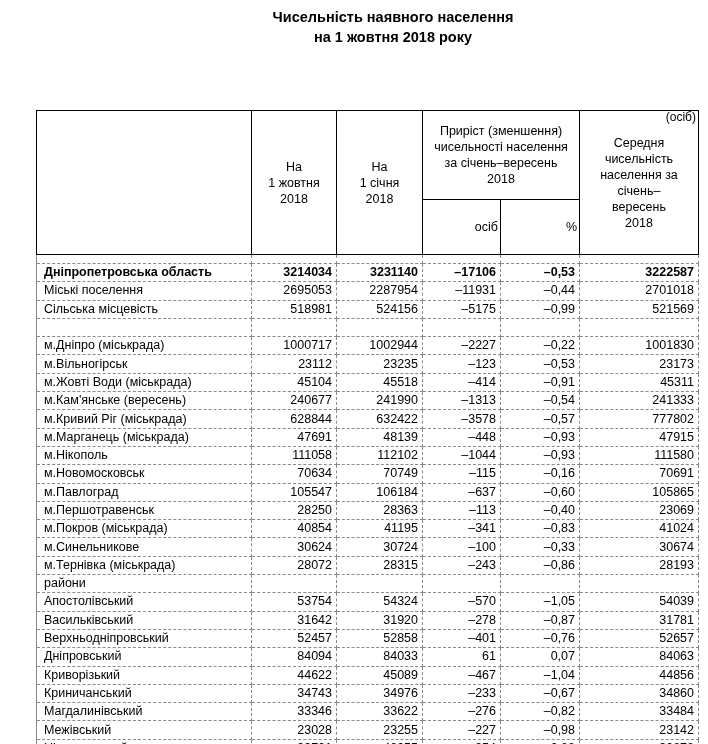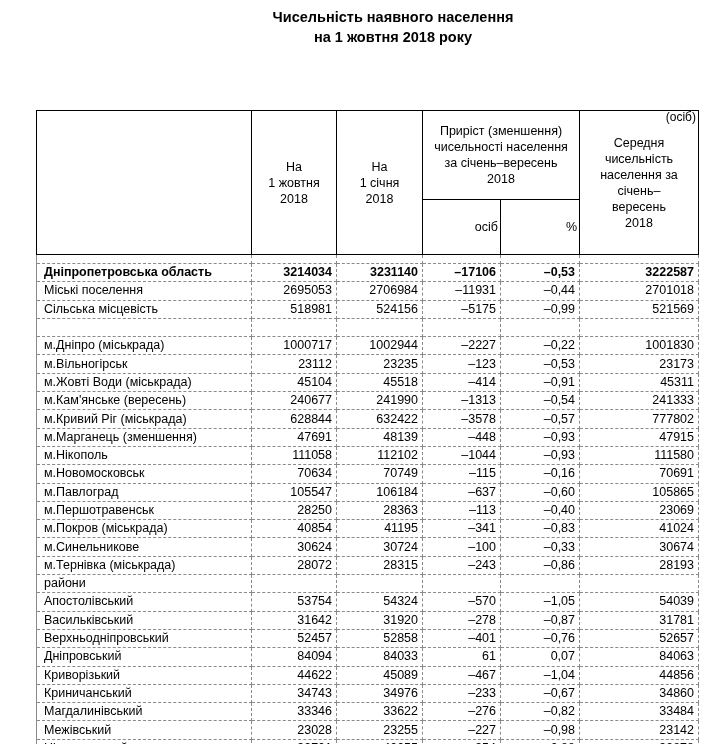--- a/index.html
+++ b/index.html
@@ -108,21 +108,21 @@
         <td class="name">Дніпропетровська область</td>
         <td class="num">3214034</td>
         <td class="num">3231140</td>
         <td class="num">–17106</td>
         <td class="num">–0,53</td>
         <td class="num">3222587</td>
       </tr>
       <tr>
         <td class="name">Міські поселення</td>
         <td class="num">2695053</td>
-        <td class="num">2706984</td>
+        <td class="num">2287954</td>
         <td class="num">–11931</td>
         <td class="num">–0,44</td>
         <td class="num">2701018</td>
       </tr>
       <tr>
         <td class="name">Сільська місцевість</td>
         <td class="num">518981</td>
         <td class="num">524156</td>
         <td class="num">–5175</td>
         <td class="num">–0,99</td>
@@ -170,21 +170,21 @@
       </tr>
       <tr>
         <td class="name">м.Кривий Ріг (міськрада)</td>
         <td class="num">628844</td>
         <td class="num">632422</td>
         <td class="num">–3578</td>
         <td class="num">–0,57</td>
         <td class="num">777802</td>
       </tr>
       <tr>
-        <td class="name">м.Марганець (зменшення)</td>
+        <td class="name">м.Марганець (міськрада)</td>
         <td class="num">47691</td>
         <td class="num">48139</td>
         <td class="num">–448</td>
         <td class="num">–0,93</td>
         <td class="num">47915</td>
       </tr>
       <tr>
         <td class="name">м.Нікополь</td>
         <td class="num">111058</td>
         <td class="num">112102</td>

